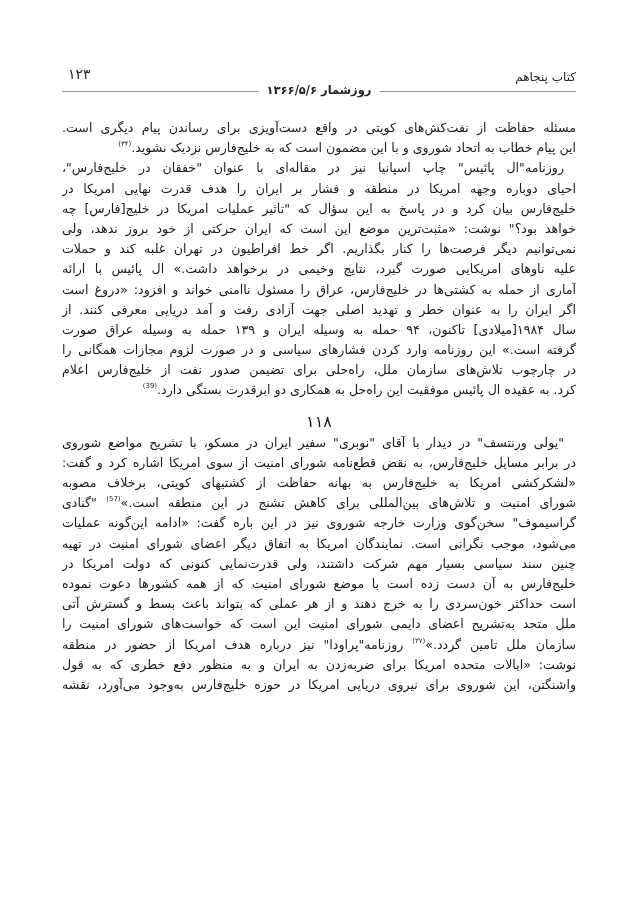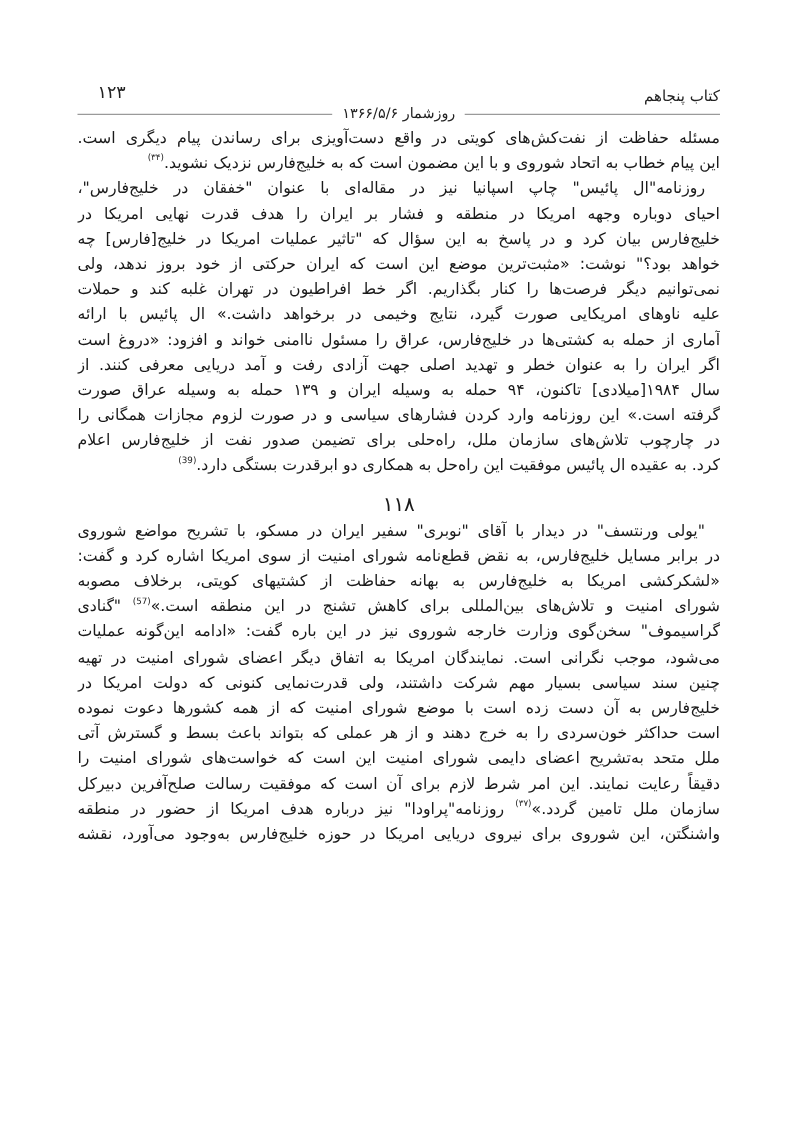--- a/index.html
+++ b/index.html
@@ -1,25 +1,25 @@
 <!DOCTYPE html>
 <html><head>
 <meta charset="utf-8">
 <style>
   html, body { margin: 0; padding: 0; background: #ffffff; }
   body { width: 637px; height: 901px; position: relative; overflow: hidden;
          font-family: "DejaVu Sans", sans-serif; color: #1a1a1a; }
   .page { position: absolute; left: 62px; top: 66px; width: 514px; direction: rtl; }
   .header { position: relative; height: 34px; }
   .header .book-title { position: absolute; right: 0; top: 4px; font-size: 12px; color: #222; }
-  .header .page-num { position: absolute; left: 16px; top: 0; font-size: 14px; color: #222; direction: ltr; }
+  .header .page-num { position: absolute; left: 6px; top: 0; font-size: 14px; color: #222; direction: ltr; }
   .header .rule { position: absolute; left: 0; right: 0; top: 25px; height: 1px; background: #9a9a9a; }
   .header .date { position: absolute; left: 50%; transform: translateX(-50%); top: 17px;
-                  background: #fff; padding: 0 8px; font-size: 11.5px; color: #222; white-space: nowrap; }
-  .body { margin-top: 0; }
+                  background: #fff; padding: 0 8px; font-size: 11.5px; color: #222; white-space: nowrap; font-weight: bold; }
+  .body { margin-top: 18px; }
   .line { font-size: 12.6px; line-height: 20.2px; height: 20.2px; white-space: nowrap;
           text-align: justify; text-align-last: justify; overflow: hidden; }
   .line.last { text-align-last: right; }
   .line.indent { padding-right: 12px; }
   sup.fn { font-size: 7px; vertical-align: 6px; line-height: 0; }
   .section-num { font-size: 16px; line-height: 22px; height: 22px; margin-top: 10px; text-align: center; }
 </style>
 </head>
 <body>
 
@@ -58,18 +58,18 @@
       <div class="line indent"><span>"یولی ورنتسف" در دیدار با آقای "نوبری" سفیر ایران در مسکو، با تشریح مواضع شوروی</span></div>
       <div class="line"><span>در برابر مسایل خلیج‌فارس، به نقض قطع‌نامه شورای امنیت از سوی امریکا اشاره کرد و گفت:</span></div>
       <div class="line"><span>«لشکرکشی امریکا به خلیج‌فارس به بهانه حفاظت از کشتیهای کویتی، برخلاف مصوبه</span></div>
       <div class="line"><span>شورای امنیت و تلاش‌های بین‌المللی برای کاهش تشنج در این منطقه است.»</span><sup class="fn">(57)</sup><span> "گنادی</span></div>
       <div class="line"><span>گراسیموف" سخن‌گوی وزارت خارجه شوروی نیز در این باره گفت: «ادامه این‌گونه عملیات</span></div>
       <div class="line"><span>می‌شود، موجب نگرانی است. نمایندگان امریکا به اتفاق دیگر اعضای شورای امنیت در تهیه</span></div>
       <div class="line"><span>چنین سند سیاسی بسیار مهم شرکت داشتند، ولی قدرت‌نمایی کنونی که دولت امریکا در</span></div>
       <div class="line"><span>خلیج‌فارس به آن دست زده است با موضع شورای امنیت که از همه کشورها دعوت نموده</span></div>
       <div class="line"><span>است حداکثر خون‌سردی را به خرج دهند و از هر عملی که بتواند باعث بسط و گسترش آتی</span></div>
       <div class="line"><span>ملل متحد به‌تشریح اعضای دایمی شورای امنیت این است که خواست‌های شورای امنیت را</span></div>
-      <div class="line"><span>دقیقاً رعایت نمایند. این امر شرط لازم برای آن است که موفقیت رسالت صلح‌آفرین دبیرکل</span></div>
       <div class="line"><span>سازمان ملل تامین گردد.»</span><sup class="fn">(۳۷)</sup><span> روزنامه"پراودا" نیز درباره هدف امریکا از حضور در منطقه</span></div>
+      <div class="line"><span>نوشت: «ایالات متحده امریکا برای ضربه‌زدن به ایران و به منظور دفع خطری که به قول</span></div>
       <div class="line"><span>واشنگتن، این شوروی برای نیروی دریایی امریکا در حوزه خلیج‌فارس به‌وجود می‌آورد، نقشه</span></div>
     </div>
   </div>
 </div>
 
 </body></html>

